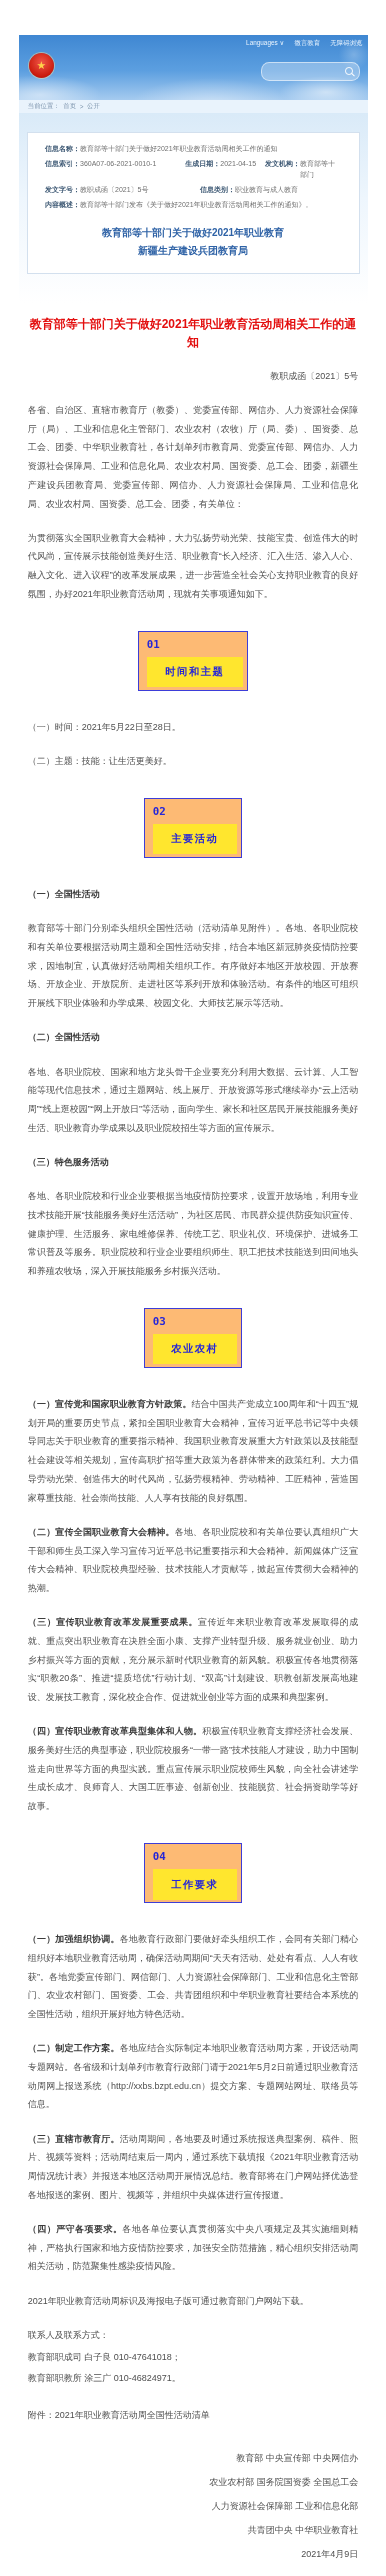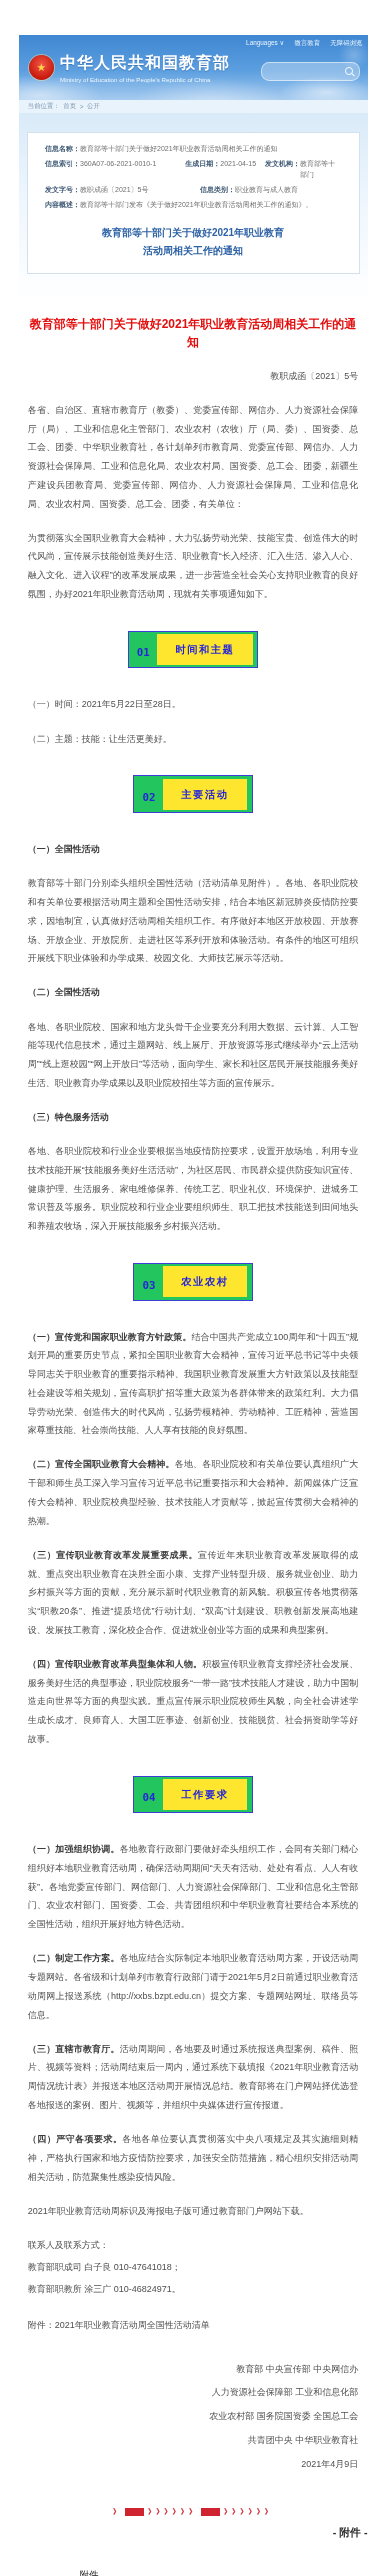--- a/index.html
+++ b/index.html
@@ -45,21 +45,21 @@
   .info-value{color:#6f6f6f;}
   .card-title{color:#2e62a6;font-size:10px;font-weight:bold;text-align:center;line-height:1.75;margin-top:13.4px;}
 
   
   .red-title{color:#e30e0e;font-weight:bold;font-size:12px;text-align:center;line-height:1.45;margin:13.4px 7.2px 3.1px;}
   .doc-body{padding:0 9.3px;font-size:9px;line-height:2.08;text-align:justify;color:#4f4f4f;}
   .doc-body p{margin:15.5px 0;}
   .doc-number{text-align:right;margin:21.6px 0 23px;}
   .bold{font-weight:bold;color:#3d3d3d;}
   .badge-wrap{text-align:center;margin:27px 0;}
-  .badge{display:inline-flex;align-items:flex-end;border:1px solid #3d3dd8;background:#22c55e;padding:2.6px 4.6px 2.6px 8.2px;}
+  .badge{display:inline-flex;align-items:flex-start;border:1px solid #3d3dd8;background:#fdba74;padding:2.6px 4.6px 2.6px 8.2px;flex-direction:column;}
   .badge-num{color:#2626d8;font-weight:bold;font-size:10.8px;margin-right:7.2px;font-family:"DejaVu Sans Mono",monospace;}
   .badge-label{background:#ffe62e;color:#2626d8;font-weight:bold;font-size:10.3px;padding:4.6px 18.5px;letter-spacing:1.5px;}
   .signers p{margin:5.2px 0;text-align:right;}
   .signers{margin-top:25px;}
 
   
   .divider{text-align:center;margin:33px 0 7.2px;color:#cf2430;font-size:7.2px;letter-spacing:1px;}
   .divider .bar{display:inline-block;width:19.6px;height:8.8px;background:#cf2430;margin:0 3.6px;vertical-align:middle;}
   .divider .chev{vertical-align:middle;font-weight:bold;}
   .attach-divider-label{text-align:right;font-size:10.8px;font-weight:bold;color:#2e2e2e;margin:9.3px 0 24px;}
@@ -78,24 +78,20 @@
   <div class="banner">
     <div class="top-links">
       <span><span>Languages</span> <span>∨</span></span>
       <span>微言教育</span>
       <span>无障碍浏览</span>
     </div>
     <div class="brand">
       <div class="emblem">
           <span>★</span>
         </div>
-      <div class="brand-text">
-        <div class="brand-cn">中华人民共和国教育部</div>
-        <div class="brand-en">Ministry of Education of the People's Republic of China</div>
-      </div>
     </div>
     <div class="searchbox">
       <input type="text" style="">
       <span class="mag"></span>
     </div>
   </div>
 
   <div class="breadcrumb">
     <span>当前位置：</span>
     <span class="lnk">首页</span>
@@ -132,21 +128,21 @@
             <span class="info-label">信息类别：</span>
             <span class="info-value">职业教育与成人教育</span>
           </span>
       </div>
       <div class="info-row">
         <span class="info-label">内容概述：</span>
         <span class="info-value">教育部等十部门发布《关于做好2021年职业教育活动周相关工作的通知》。</span>
       </div>
       <div class="card-title">
         <div>教育部等十部门关于做好2021年职业教育</div>
-        <div>活动周相关工作的通知</div>
+        <div>新疆生产建设兵团教育局</div>
       </div>
     </div>
   </div>
 
   <h1 class="red-title">教育部等十部门关于做好2021年职业教育活动周相关工作的通知</h1>
 
   <div class="doc-body">
     <p class="doc-number">教职成函〔2021〕5号</p>
     <p>各省、自治区、直辖市教育厅（教委）、党委宣传部、网信办、人力资源社会保障厅（局）、工业和信息化主管部门、农业农村（农牧）厅（局、委）、国资委、总工会、团委、中华职业教育社，各计划单列市教育局、党委宣传部、网信办、人力资源社会保障局、工业和信息化局、农业农村局、国资委、总工会、团委，新疆生产建设兵团教育局、党委宣传部、网信办、人力资源社会保障局、工业和信息化局、农业农村局、国资委、总工会、团委，有关单位：</p>
     <p>为贯彻落实全国职业教育大会精神，大力弘扬劳动光荣、技能宝贵、创造伟大的时代风尚，宣传展示技能创造美好生活、职业教育“长入经济、汇入生活、渗入人心、融入文化、进入议程”的改革发展成果，进一步营造全社会关心支持职业教育的良好氛围，办好2021年职业教育活动周，现就有关事项通知如下。</p>
@@ -196,22 +192,22 @@
     <p><span class="bold">（四）严守各项要求。</span><span>各地各单位要认真贯彻落实中央八项规定及其实施细则精神，严格执行国家和地方疫情防控要求，加强安全防范措施，精心组织安排活动周相关活动，防范聚集性感染疫情风险。</span></p>
 
     <p>2021年职业教育活动周标识及海报电子版可通过教育部门户网站下载。</p>
     <p style="margin-bottom:3.1px;">联系人及联系方式：</p>
     <p style="margin:3.1px 0;">教育部职成司 白子良 010-47641018；</p>
     <p style="margin:3.1px 0 17.5px;">教育部职教所 涂三广 010-46824971。</p>
     <p>附件：2021年职业教育活动周全国性活动清单</p>
 
     <div class="signers">
       <p>教育部 中央宣传部 中央网信办</p>
+      <p>农业农村部 国务院国资委 全国总工会</p>
       <p>人力资源社会保障部 工业和信息化部</p>
-      <p>农业农村部 国务院国资委 全国总工会</p>
       <p>共青团中央 中华职业教育社</p>
       <p>2021年4月9日</p>
     </div>
   </div>
 
   <div class="divider">
     <span class="chev">》</span><span class="bar"></span><span class="chev">》》》》》》</span><span class="bar"></span><span class="chev">》》》》》》</span>
   </div>
   <div class="attach-divider-label">- 附件 -</div>
 

